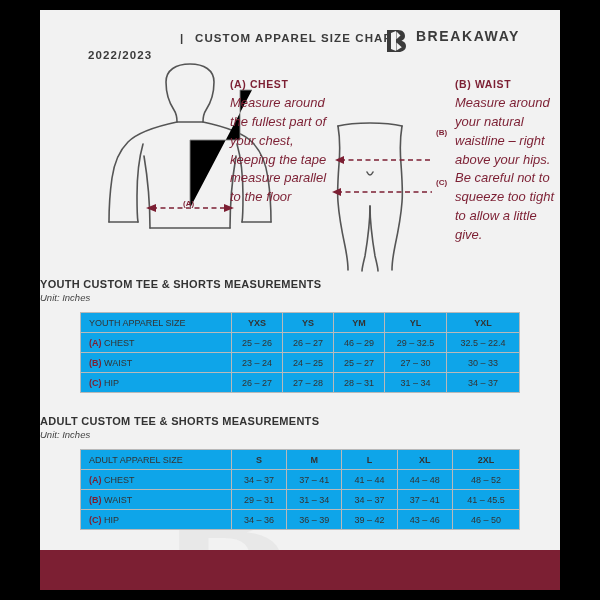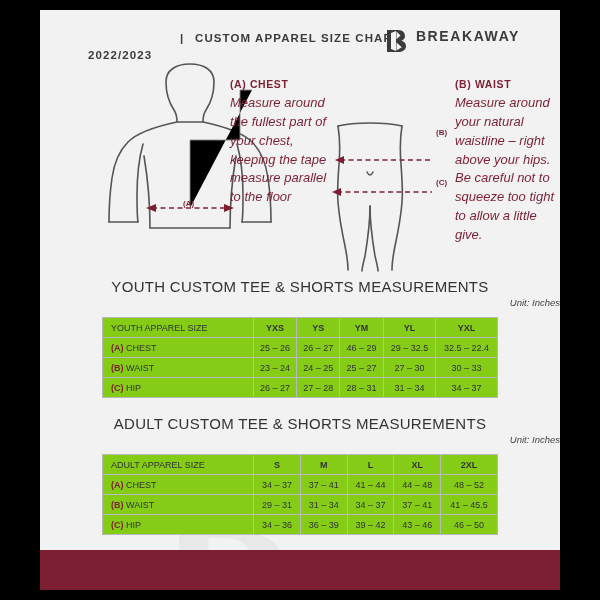--- a/index.html
+++ b/index.html
@@ -136,38 +136,38 @@
     color: #7c1f33;
   }
   
   .section {
     position: absolute;
     left: 0;
     width: 520px;
     z-index: 2;
   }
   .sec-title {
-    text-align: center;
-    font-size: 15px;
-    font-weight: normal;
+    text-align: left;
+    font-size: 11px;
+    font-weight: bold;
     letter-spacing: .3px;
     color: #333;
   }
   .sec-sub {
-    text-align: right;
+    text-align: left;
     font-size: 9.5px;
     font-style: italic;
     color: #444;
     margin-top: 2px;
   }
   table.size {
     border-collapse: collapse;
-    width: 396px;
+    width: 440px;
     margin: 9px auto 0 auto;
-    background: #84cc16;
+    background: #0ea5e9;
   }
   table.size th, table.size td {
     border: 1px solid #b9b9b9;
     height: 19px;
     font-size: 9px;
     color: #333;
     text-align: center;
     padding: 0 2px;
   }
   table.size th.rowhead, table.size td.rowhead {

